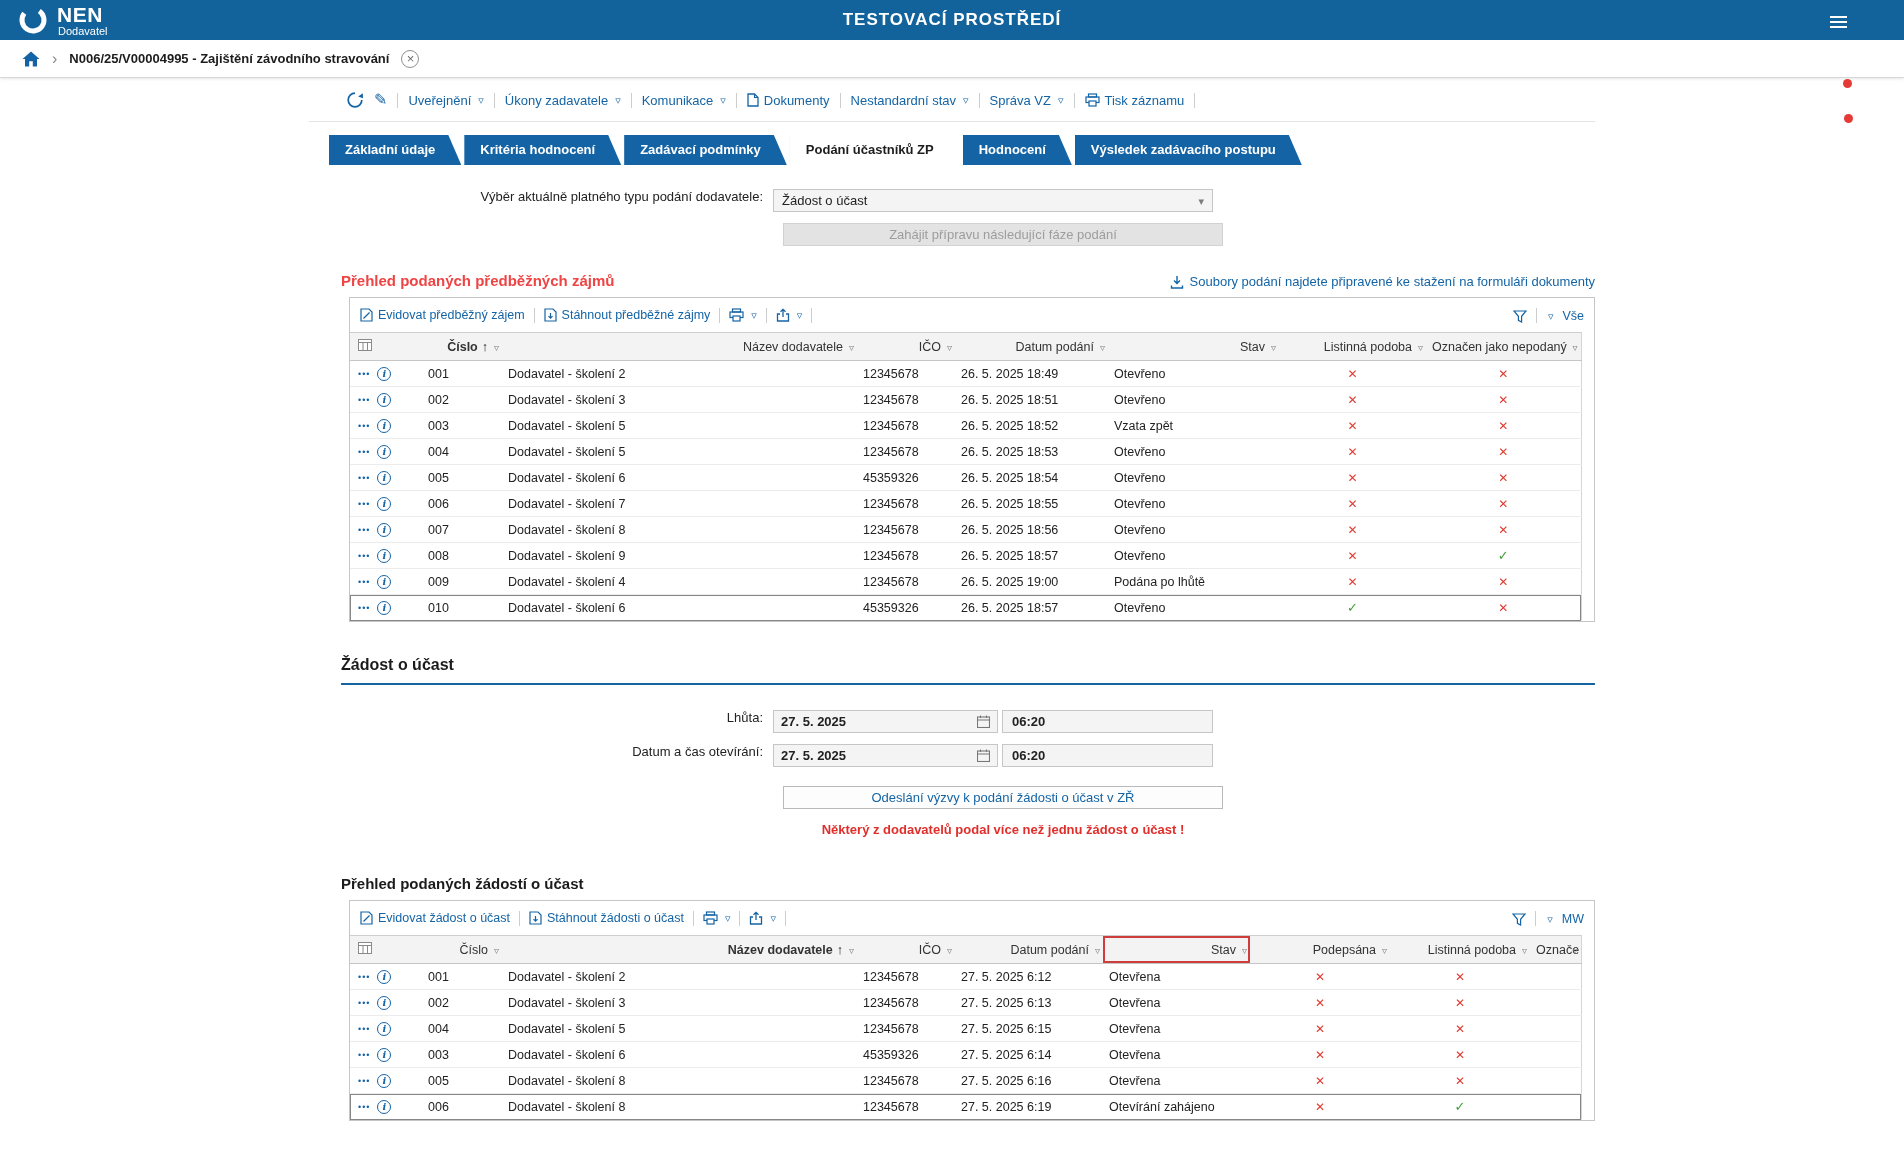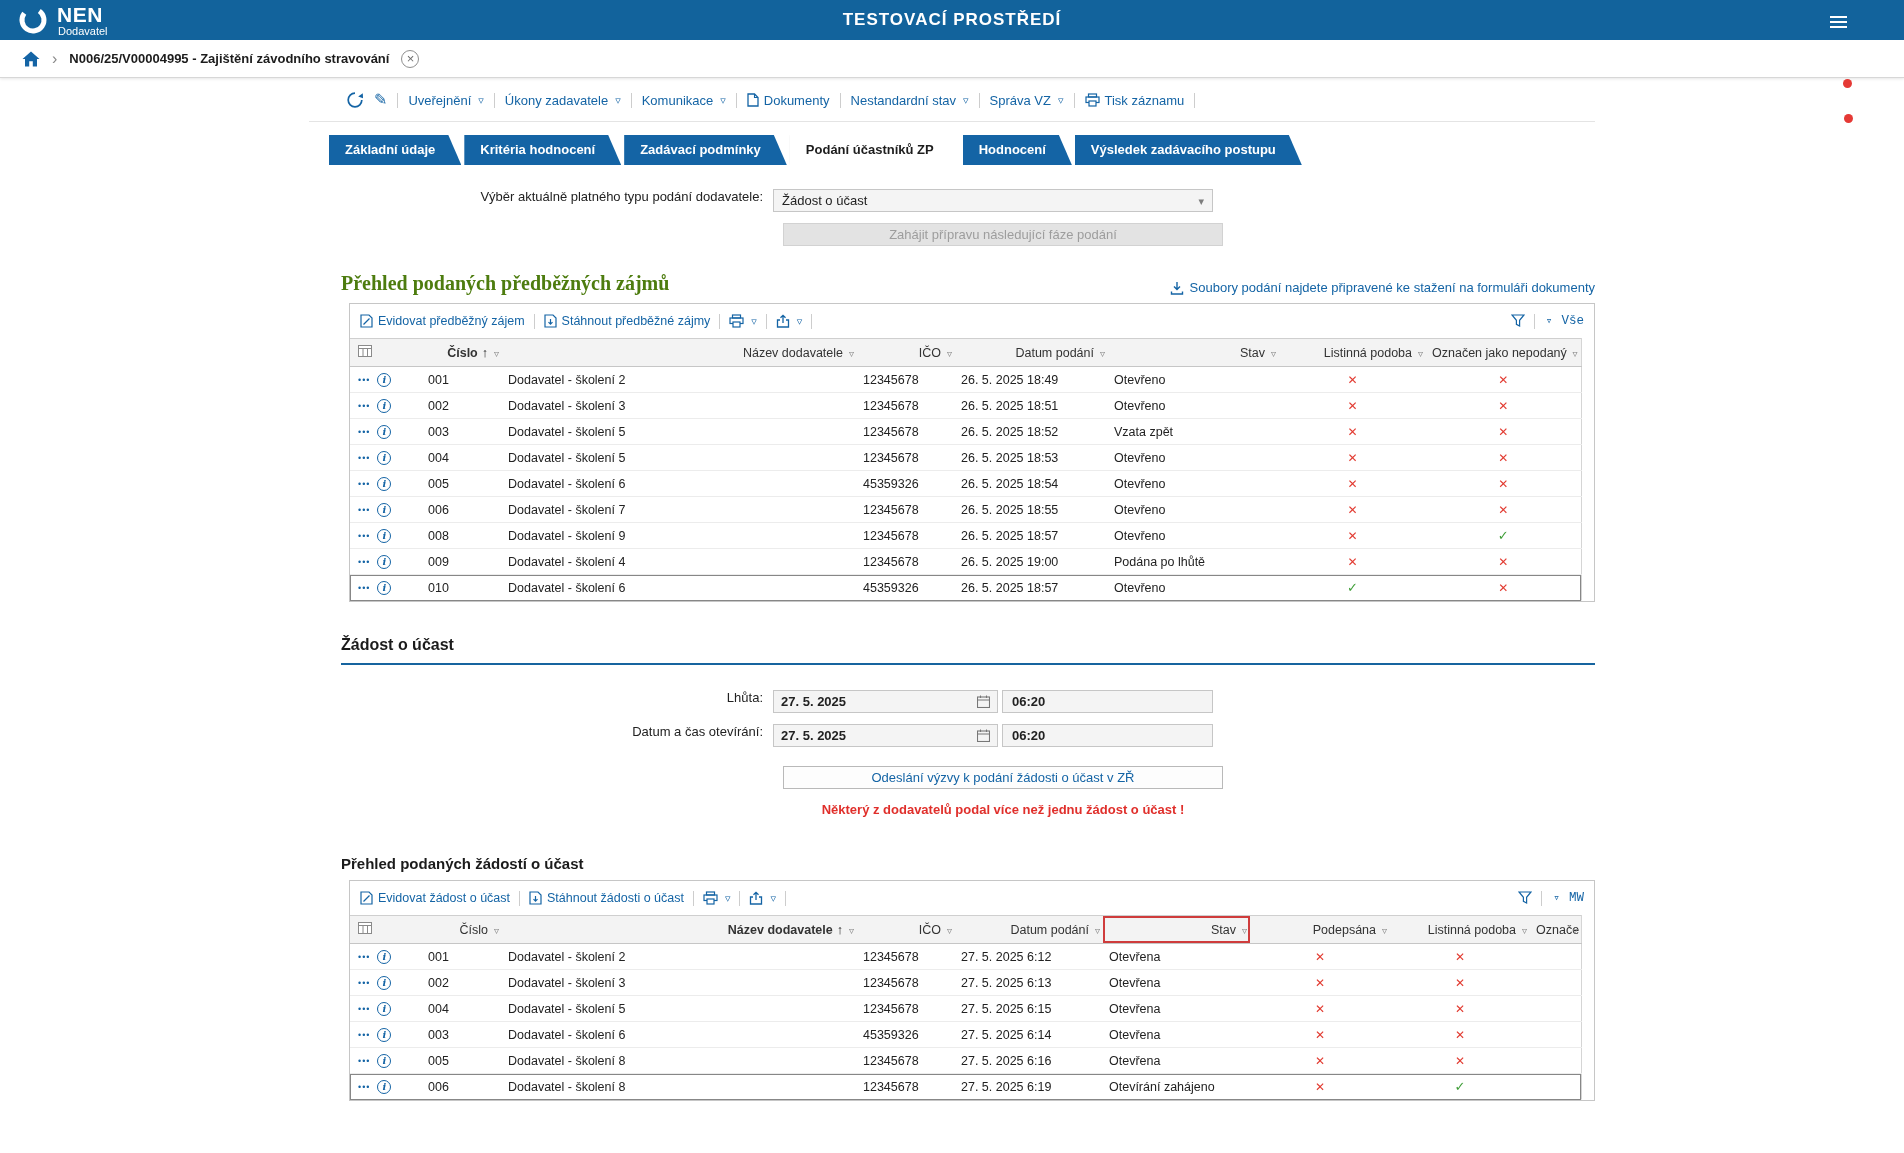--- a/index.html
+++ b/index.html
@@ -61,32 +61,32 @@
     display:flex; align-items:center; padding:0 8px; cursor:pointer; }
   .sel-arrow { margin-left:auto; }
   .sel-arrow::before { content:"▾"; color:#7d7d7d; font-size:11px; }
   .row-select { margin-top:24px; }
   .btn-disabled { margin:11px 0 0 474px; width:440px; height:23px; line-height:21px;
     background:#e3e3e3; border:1px solid #d2d2d2; color:#9d9d9d; text-align:center; font-size:13px; }
 
   
   .sec-head1 { display:flex; align-items:flex-end; justify-content:space-between;
     margin:26px 0 8px 32px; padding-right:0; }
-  .sec-title { font-size:20px; font-weight:bold; color:#4d7c0f;font-family:Liberation Serif, serif; }
+  .sec-title { font-size:15px; font-weight:bold; color:#ef4444; }
   .files-link { display:flex; align-items:center; gap:6px; color:#1464a5; font-size:13px; cursor:pointer; }
 
   .sec2-title { margin:34px 0 0 32px; width:1254px; font-size:16px; font-weight:bold;
     color:#1b1b1b; padding-bottom:9px; border-bottom:2px solid #16649f; }
   .sec3-title { margin:38px 0 8px 32px; font-size:15px; font-weight:bold; color:#1b1b1b; }
 
   
   .panel { margin-left:40px; width:1246px; border:1px solid #c6c6c6; background:#fff; }
   .grid-toolbar { height:34px; display:flex; align-items:center; gap:9px; padding:0 10px; }
   .gt-link { color:#1464a5; font-size:12.5px; display:flex; align-items:center; gap:5px; cursor:pointer; }
-  .gt-right { margin-left:auto; display:flex; align-items:flex-start; gap:9px;font-family:Liberation Mono, monospace; }
+  .gt-right { margin-left:auto; display:flex; align-items:flex-end; gap:9px; }
   .view-dd { color:#1464a5; font-size:12.5px; display:flex; align-items:center; gap:3px; cursor:pointer; }
 
   table.grid { border-collapse:collapse; table-layout:fixed; width:1231px;
     border-top:1px solid #cfcfcf; border-right:1px solid #d5d5d5; }
   .grid th { background:#f3f3f3; height:28px; font-weight:normal; font-size:12.5px;
     text-align:right; padding:0 14px 0 6px; border-bottom:1px solid #c6c6c6;
     position:relative; color:#333; white-space:nowrap; overflow:hidden; cursor:pointer; }
   .grid th.sorted { font-weight:bold; }
   .grid th.hl { box-shadow:inset 0 0 0 2px #cf3c3c; }
   .grid th.col-actions, .grid td.col-actions { text-align:left; padding:0 0 0 8px; }
@@ -415,20 +415,30 @@
             <td>006</td>
             <td>Dodavatel - školení 7</td>
             <td>12345678</td>
             <td>26. 5. 2025 18:55</td>
             <td>Otevřeno</td>
             <td class="bool"><span class="crs"></span></td>
             <td class="bool"><span class="crs"></span></td>
           </tr>
           <tr>
             <td class="col-actions"><span class="dots"></span><span class="info-ic"></span></td>
+            <td>007</td>
+            <td>Dodavatel - školení 8</td>
+            <td>12345678</td>
+            <td>26. 5. 2025 18:56</td>
+            <td>Otevřeno</td>
+            <td class="bool"><span class="crs"></span></td>
+            <td class="bool"><span class="crs"></span></td>
+          </tr>
+          <tr>
+            <td class="col-actions"><span class="dots"></span><span class="info-ic"></span></td>
             <td>008</td>
             <td>Dodavatel - školení 9</td>
             <td>12345678</td>
             <td>26. 5. 2025 18:57</td>
             <td>Otevřeno</td>
             <td class="bool"><span class="crs"></span></td>
             <td class="bool"><span class="chk"></span></td>
           </tr>
           <tr>
             <td class="col-actions"><span class="dots"></span><span class="info-ic"></span></td>

